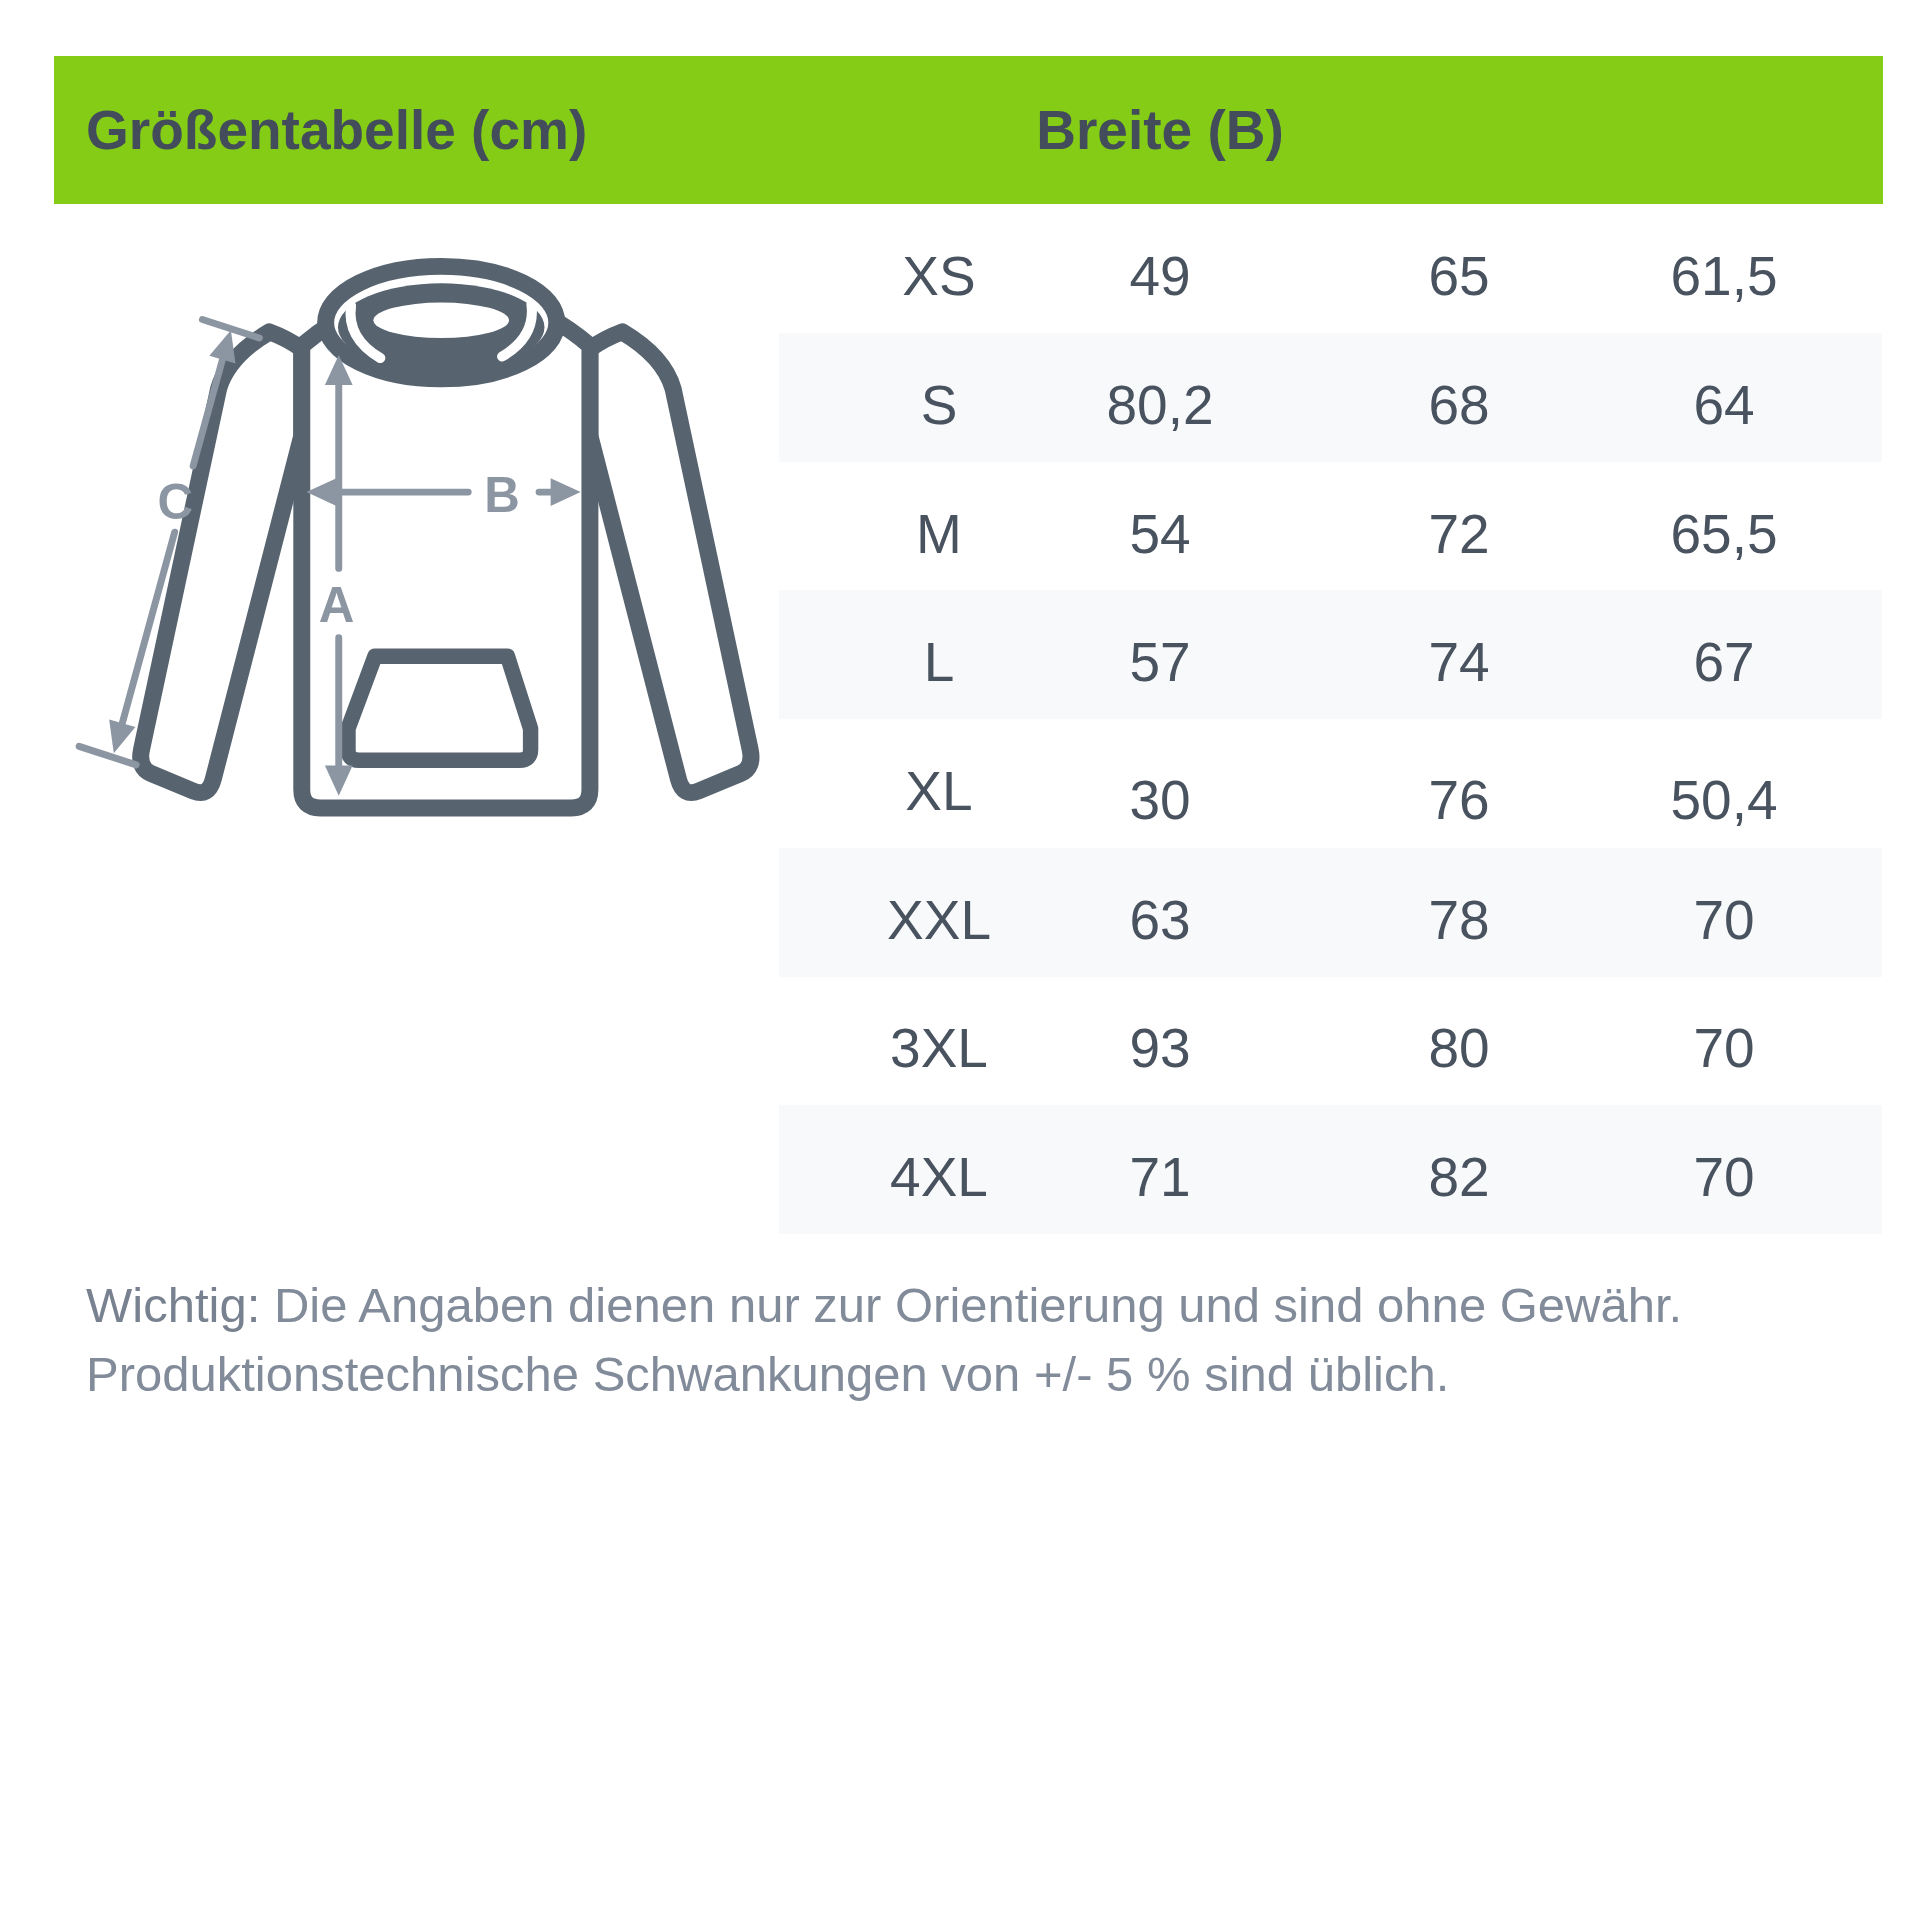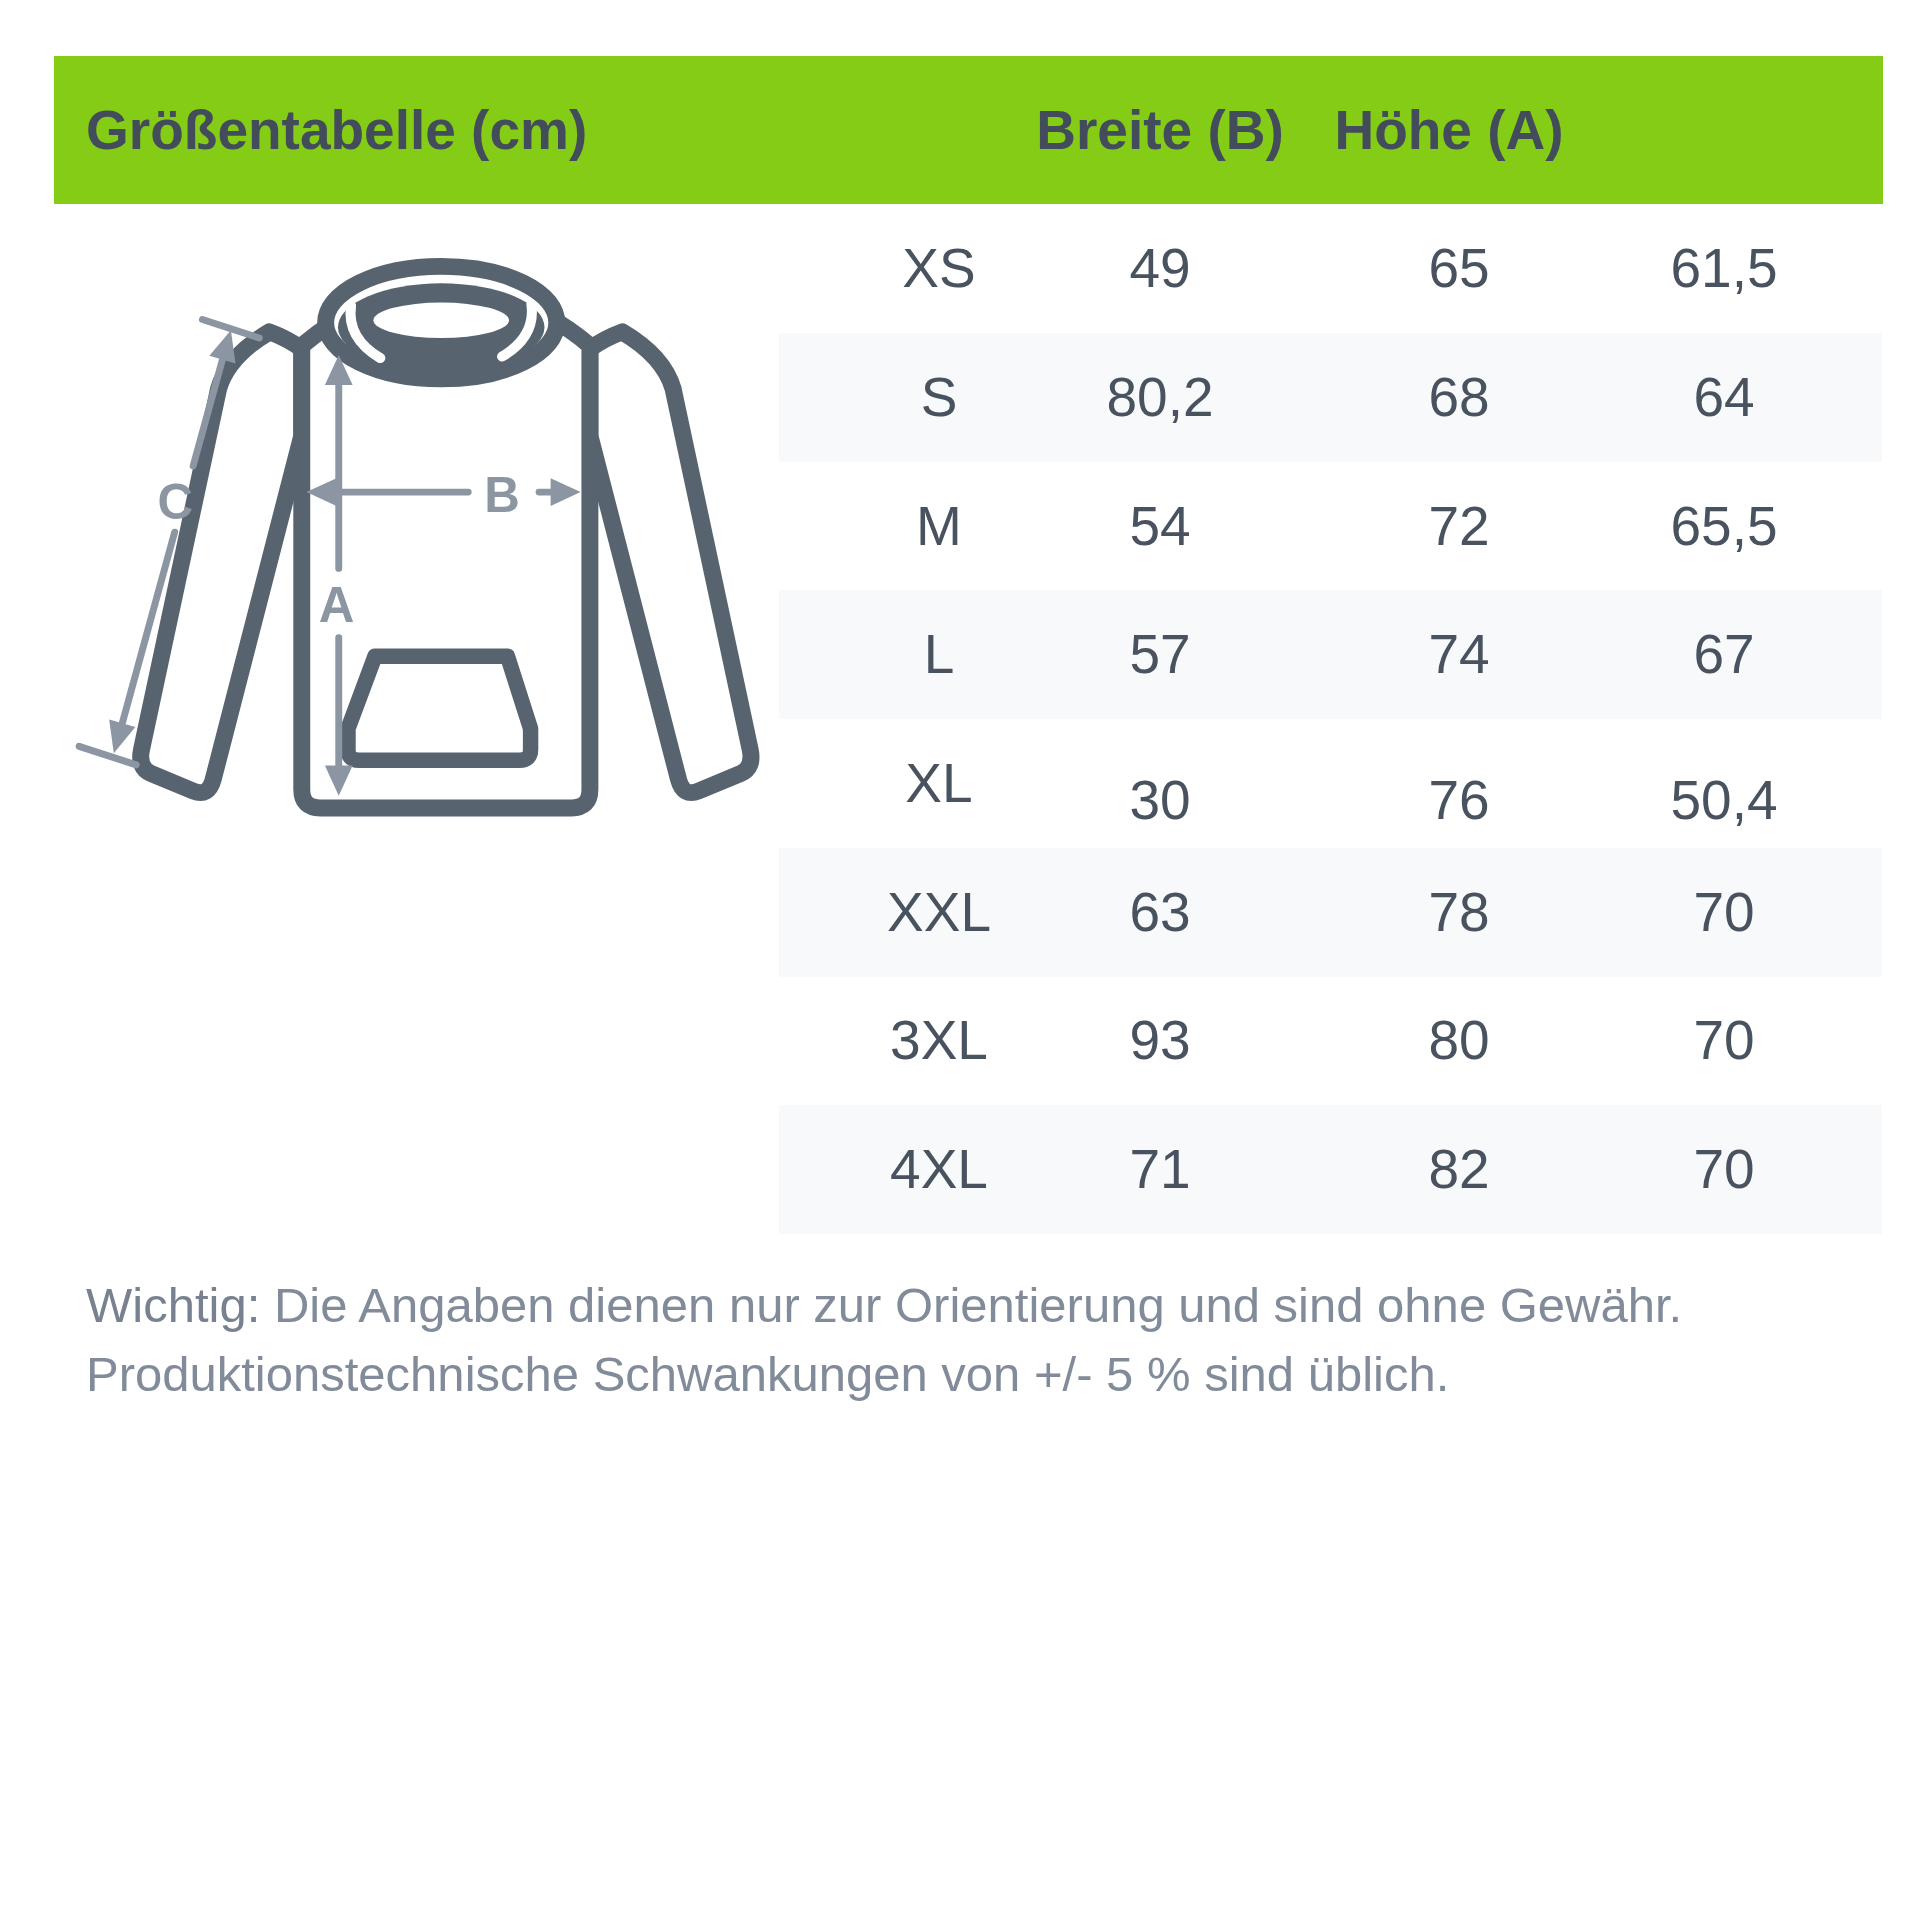--- a/index.html
+++ b/index.html
@@ -10,41 +10,40 @@
   
   .header-bar{position:absolute;left:54px;top:56px;width:1829px;height:148px;background:#84cc16;}
   .title{position:absolute;left:32px;top:0;line-height:148px;font-size:55px;font-weight:bold;color:#424C5A;white-space:nowrap;}
   .col-h{position:absolute;top:0;transform:translateX(-50%);line-height:148px;font-size:55px;font-weight:bold;color:#424C5A;white-space:nowrap;}
   .col-h.b{left:1106px}
   .col-h.a{left:1395px}
   .col-h.c{left:1680px}
   
   .size-row{position:absolute;left:779px;width:1103px;height:129px;}
   .size-row.alt{background:#F8F9FB;}
-  .size-row .cell{position:absolute;top:0;transform:translateX(-50%);line-height:129px;font-size:55px;color:#49525F;white-space:nowrap;}
+  .size-row .cell{position:absolute;top:8px;transform:translateX(-50%);line-height:129px;font-size:55px;color:#49525F;white-space:nowrap;}
   .cell.size{left:160px}
   .cell.cb{left:381px}
   .cell.ca{left:680px}
   .cell.cc{left:945px}
   .size-row.v-offset .cell.cb,
   .size-row.v-offset .cell.ca,
   .size-row.v-offset .cell.cc{top:17px}
   
   .diagram{position:absolute;left:46px;top:193px;width:755px;height:740px;}
   
   .note{position:absolute;left:86px;top:1271px;width:1795px;font-size:49px;line-height:69px;color:#828B99;}
   .note b{font-weight:normal;color:#78818F;}
 </style>
 </head>
 <body>
 
 <div class="header-bar">
   <span class="title">Größentabelle (cm)</span>
   <span class="col-h b">Breite (B)</span>
-  <span class="col-h a">Höhe (A)</span>
 </div>
 
 <svg class="diagram" viewBox="60 250 980 960" xmlns="http://www.w3.org/2000/svg">
   <g stroke="#57636F" stroke-width="22" fill="#FFFFFF" stroke-linejoin="round" stroke-linecap="round">
     <path d="M 350 430 Q 296 462 284 504 L 184 972 Q 179 996 196 1003 L 251 1026 Q 271 1034 277 1011 L 392 565 L 392 452 Q 372 438 350 430 Z"></path>
     <path d="M 808 430 Q 862 462 874 504 L 974 972 Q 979 996 962 1003 L 907 1026 Q 887 1034 881 1011 L 766 565 L 766 452 Q 786 438 808 430 Z"></path>
     <path d="M 392 448 Q 474 378 579 374 Q 684 378 766 448 L 766 1024 Q 766 1048 742 1048 L 416 1048 Q 392 1048 392 1024 Z"></path>
   </g>
   <g>
     <ellipse cx="573" cy="418" rx="150" ry="73" fill="#FFFFFF" stroke="#57636F" stroke-width="22"></ellipse>

